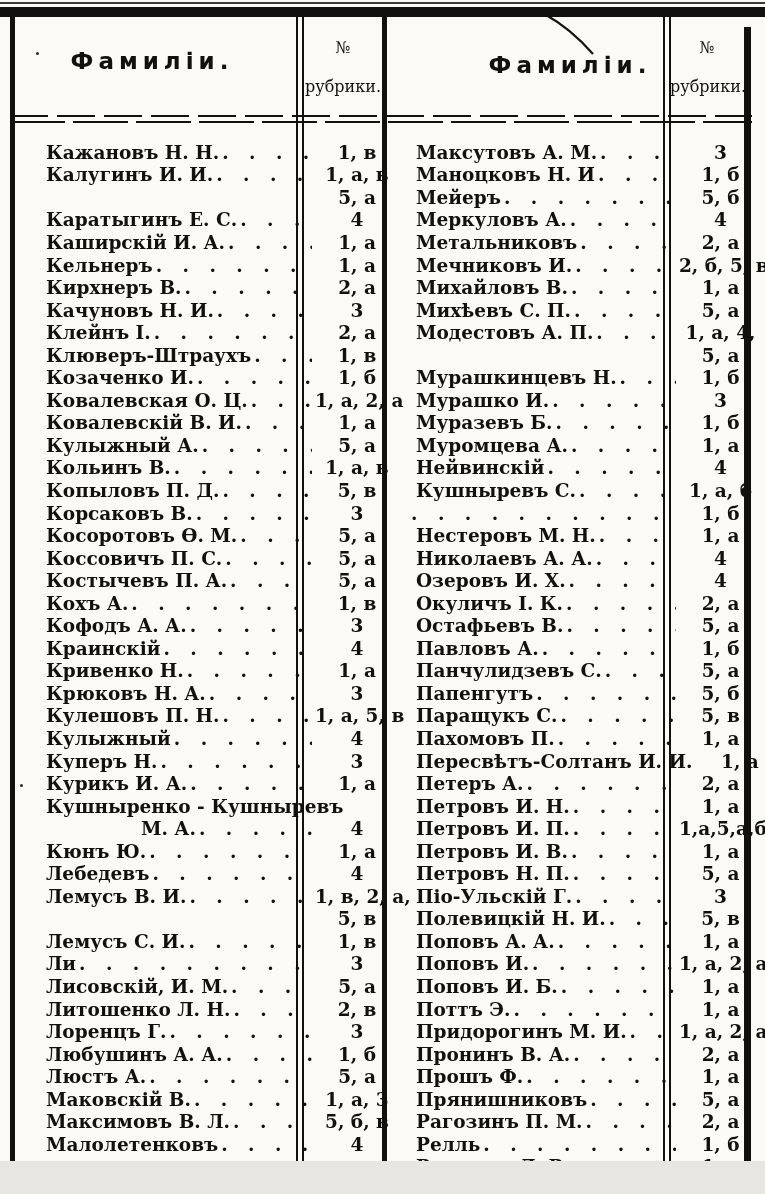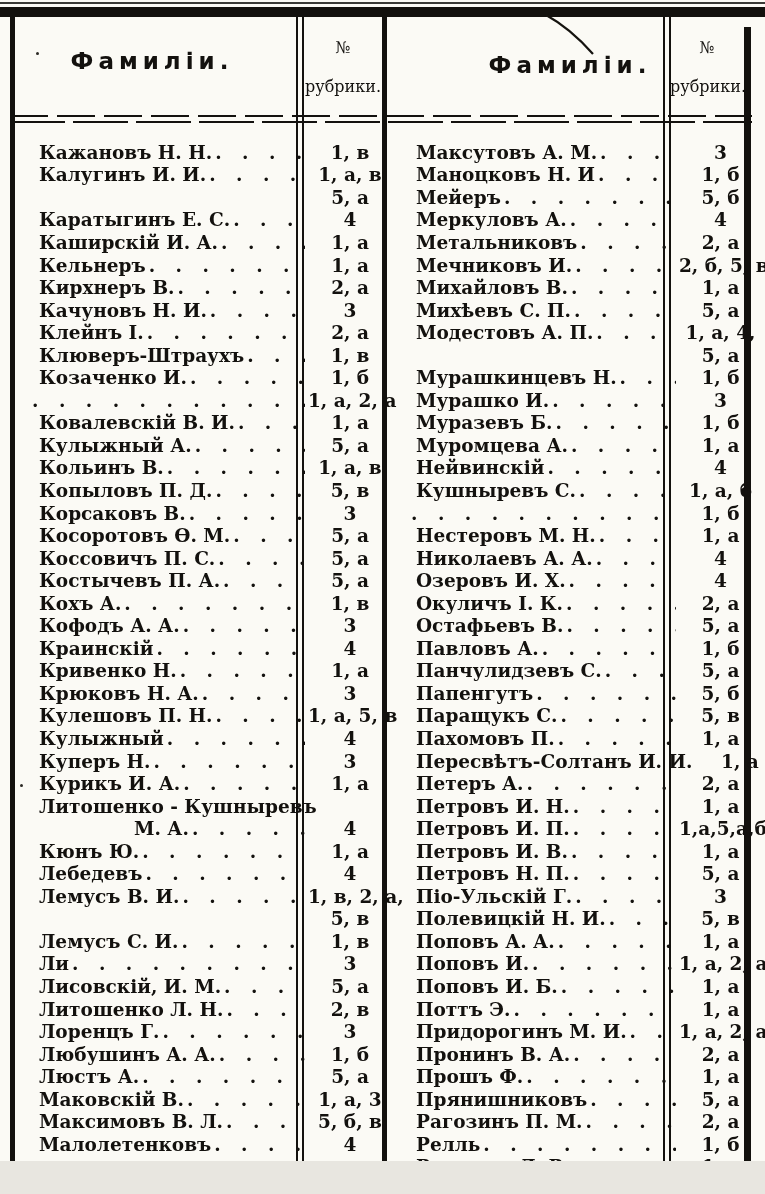--- a/index.html
+++ b/index.html
@@ -43,21 +43,21 @@
     white-space:nowrap;
   }
   .hdr-small{
     position:absolute;
     transform:translateX(-50%);
     font-size:16px;
     white-space:nowrap;
   }
   
   .rows{position:absolute;top:141px;}
-  .rows-left{left:29px;width:363px;}
+  .rows-left{left:36px;width:363px;}
   .rows-right{left:408px;width:354px;}
   .row{
     height:22.55px;
     display:flex;
     align-items:center;
     font-size:18.5px;
     font-weight:bold;
     white-space:nowrap;
   }
   .nm{padding-left:10px;flex:none;}
@@ -170,20 +170,21 @@
         <span class="nm">Клюверъ-Штраухъ</span>
         <span class="dots"></span>
         <span class="vl">1, в</span>
       </div>
       <div class="row">
         <span class="nm">Козаченко И.</span>
         <span class="dots"></span>
         <span class="vl">1, б</span>
       </div>
       <div class="row">
+        <span class="nm">Ковалевская О. Ц.</span>
         <span class="dots"></span>
         <span class="vl">1, а, 2, а</span>
       </div>
       <div class="row">
         <span class="nm">Ковалевскій В. И.</span>
         <span class="dots"></span>
         <span class="vl">1, а</span>
       </div>
       <div class="row">
         <span class="nm">Кулыжный А.</span>
@@ -259,21 +260,21 @@
         <span class="nm">Куперъ Н.</span>
         <span class="dots"></span>
         <span class="vl">3</span>
       </div>
       <div class="row">
         <span class="nm">Курикъ И. А.</span>
         <span class="dots"></span>
         <span class="vl">1, а</span>
       </div>
       <div class="row">
-        <span class="nm">Литошенко - Кушныревъ</span>
+        <span class="nm">Кушныренко - Кушныревъ</span>
         <span class="dots hide"></span>
         <span class="vl"></span>
       </div>
       <div class="row">
         <span class="nm indent">М. А.</span>
         <span class="dots"></span>
         <span class="vl">4</span>
       </div>
       <div class="row">
         <span class="nm">Кюнъ Ю.</span>

